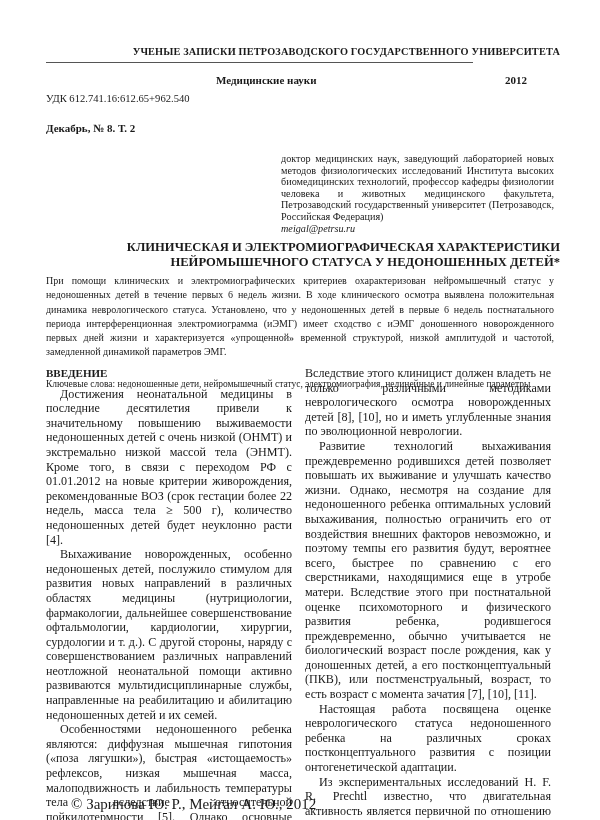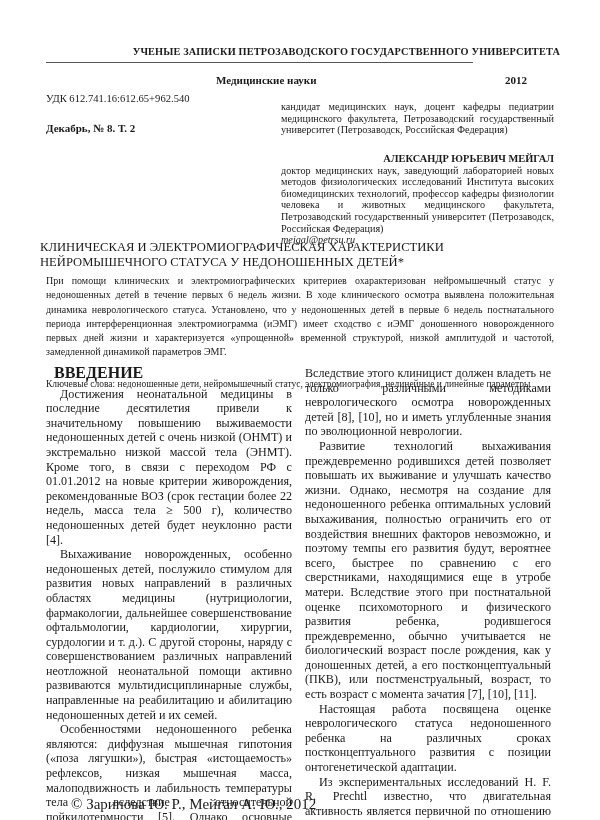--- a/index.html
+++ b/index.html
@@ -14,51 +14,49 @@
   }
   .rule { left: 46px; width: 427px; top: 62px; height: 0; border-top: 1px solid #555; }
   .issue { left: 46px; top: 74px; font-size: 11px; font-weight: bold; margin-top: 48px; }
   .section { left: 216px; top: 74px; font-size: 11px; font-weight: bold; }
   .year { left: 505px; top: 74px; font-size: 11px; font-weight: bold; }
   .udk { left: 46px; top: 93px; font-size: 10.6px; }
   .author-block { left: 281px; width: 273px; font-size: 10.2px; line-height: 11.6px; text-align: justify; }
   .author-name { text-align: right; font-weight: bold; font-size: 10.4px; }
   .email { font-style: italic; }
   .paper-title {
-    left: 40px; width: 520px; top: 240px; text-align: left;
-    font-size: 12.6px; font-weight: normal; line-height: 15px;
+    left: 40px; width: 520px; top: 240px; text-align: right;
+    font-size: 12.6px; font-weight: bold; line-height: 15px;
   }
   .abstract {
     left: 46px; width: 508px; top: 274px; font-size: 10px; line-height: 14.3px;
     text-align: justify;
   }
   .keywords { left: 46px; width: 508px; top: 347px; font-size: 9.5px; margin-top: 32px; }
   .col { top: 366px; width: 246px; font-size: 12.1px; line-height: 14.6px; text-align: justify; }
   .col-left { left: 46px; }
   .col-right { left: 305px; }
   .col p { margin: 0; text-indent: 14px; }
-  .heading { font-weight: bold; font-size: 16px; margin-bottom: 6px; margin-left: 8px; }
+  .heading { font-weight: bold; font-size: 11px; margin-bottom: 6px; }
   .copyright { left: 46px; top: 796px; font-size: 15px; margin-left: 25px; }
 </style>
 </head>
 <body>
 
 <div class="abs journal-title">УЧЕНЫЕ ЗАПИСКИ ПЕТРОЗАВОДСКОГО ГОСУДАРСТВЕННОГО УНИВЕРСИТЕТА</div>
 <div class="abs rule"></div>
 <div class="abs issue">Декабрь, № 8. Т. 2</div>
 <div class="abs section">Медицинские науки</div>
 <div class="abs year">2012</div>
 <div class="abs udk">УДК 612.741.16:612.65+962.540</div>
 
 <div class="abs author-block" style="top:101px;">
-  <div>кандидат медицинских наук, доцент кафедры педиатрии медицинского факультета, Петрозаводский государственный университет (Петрозаводск, Российская Федерация)</div>
 </div>
 
 <div class="abs author-block" style="top:153px;">
-  <div class="author-name">АЛЕКСАНДР ЮРЬЕВИЧ МЕЙГАЛ</div>
   <div>доктор медицинских наук, заведующий лабораторией новых методов физиологических исследований Института высоких биомедицинских технологий, профессор кафедры физиологии человека и животных медицинского факультета, Петрозаводский государственный университет (Петрозаводск, Российская Федерация)</div>
   <div class="email">meigal@petrsu.ru</div>
 </div>
 
 <div class="abs paper-title">
   <div>КЛИНИЧЕСКАЯ И ЭЛЕКТРОМИОГРАФИЧЕСКАЯ ХАРАКТЕРИСТИКИ</div>
   <div>НЕЙРОМЫШЕЧНОГО СТАТУСА У НЕДОНОШЕННЫХ ДЕТЕЙ*</div>
 </div>
 
 <div class="abs abstract">При помощи клинических и электромиографических критериев охарактеризован нейромышечный статус у недоношенных детей в течение первых 6 недель жизни. В ходе клинического осмотра выявлена положительная динамика неврологического статуса. Установлено, что у недоношенных детей в первые 6 недель постнатального периода интерференционная электромиограмма (иЭМГ) имеет сходство с иЭМГ доношенного новорожденного первых дней жизни и характеризуется «упрощенной» временной структурой, низкой амплитудой и частотой, замедленной динамикой параметров ЭМГ.</div>

